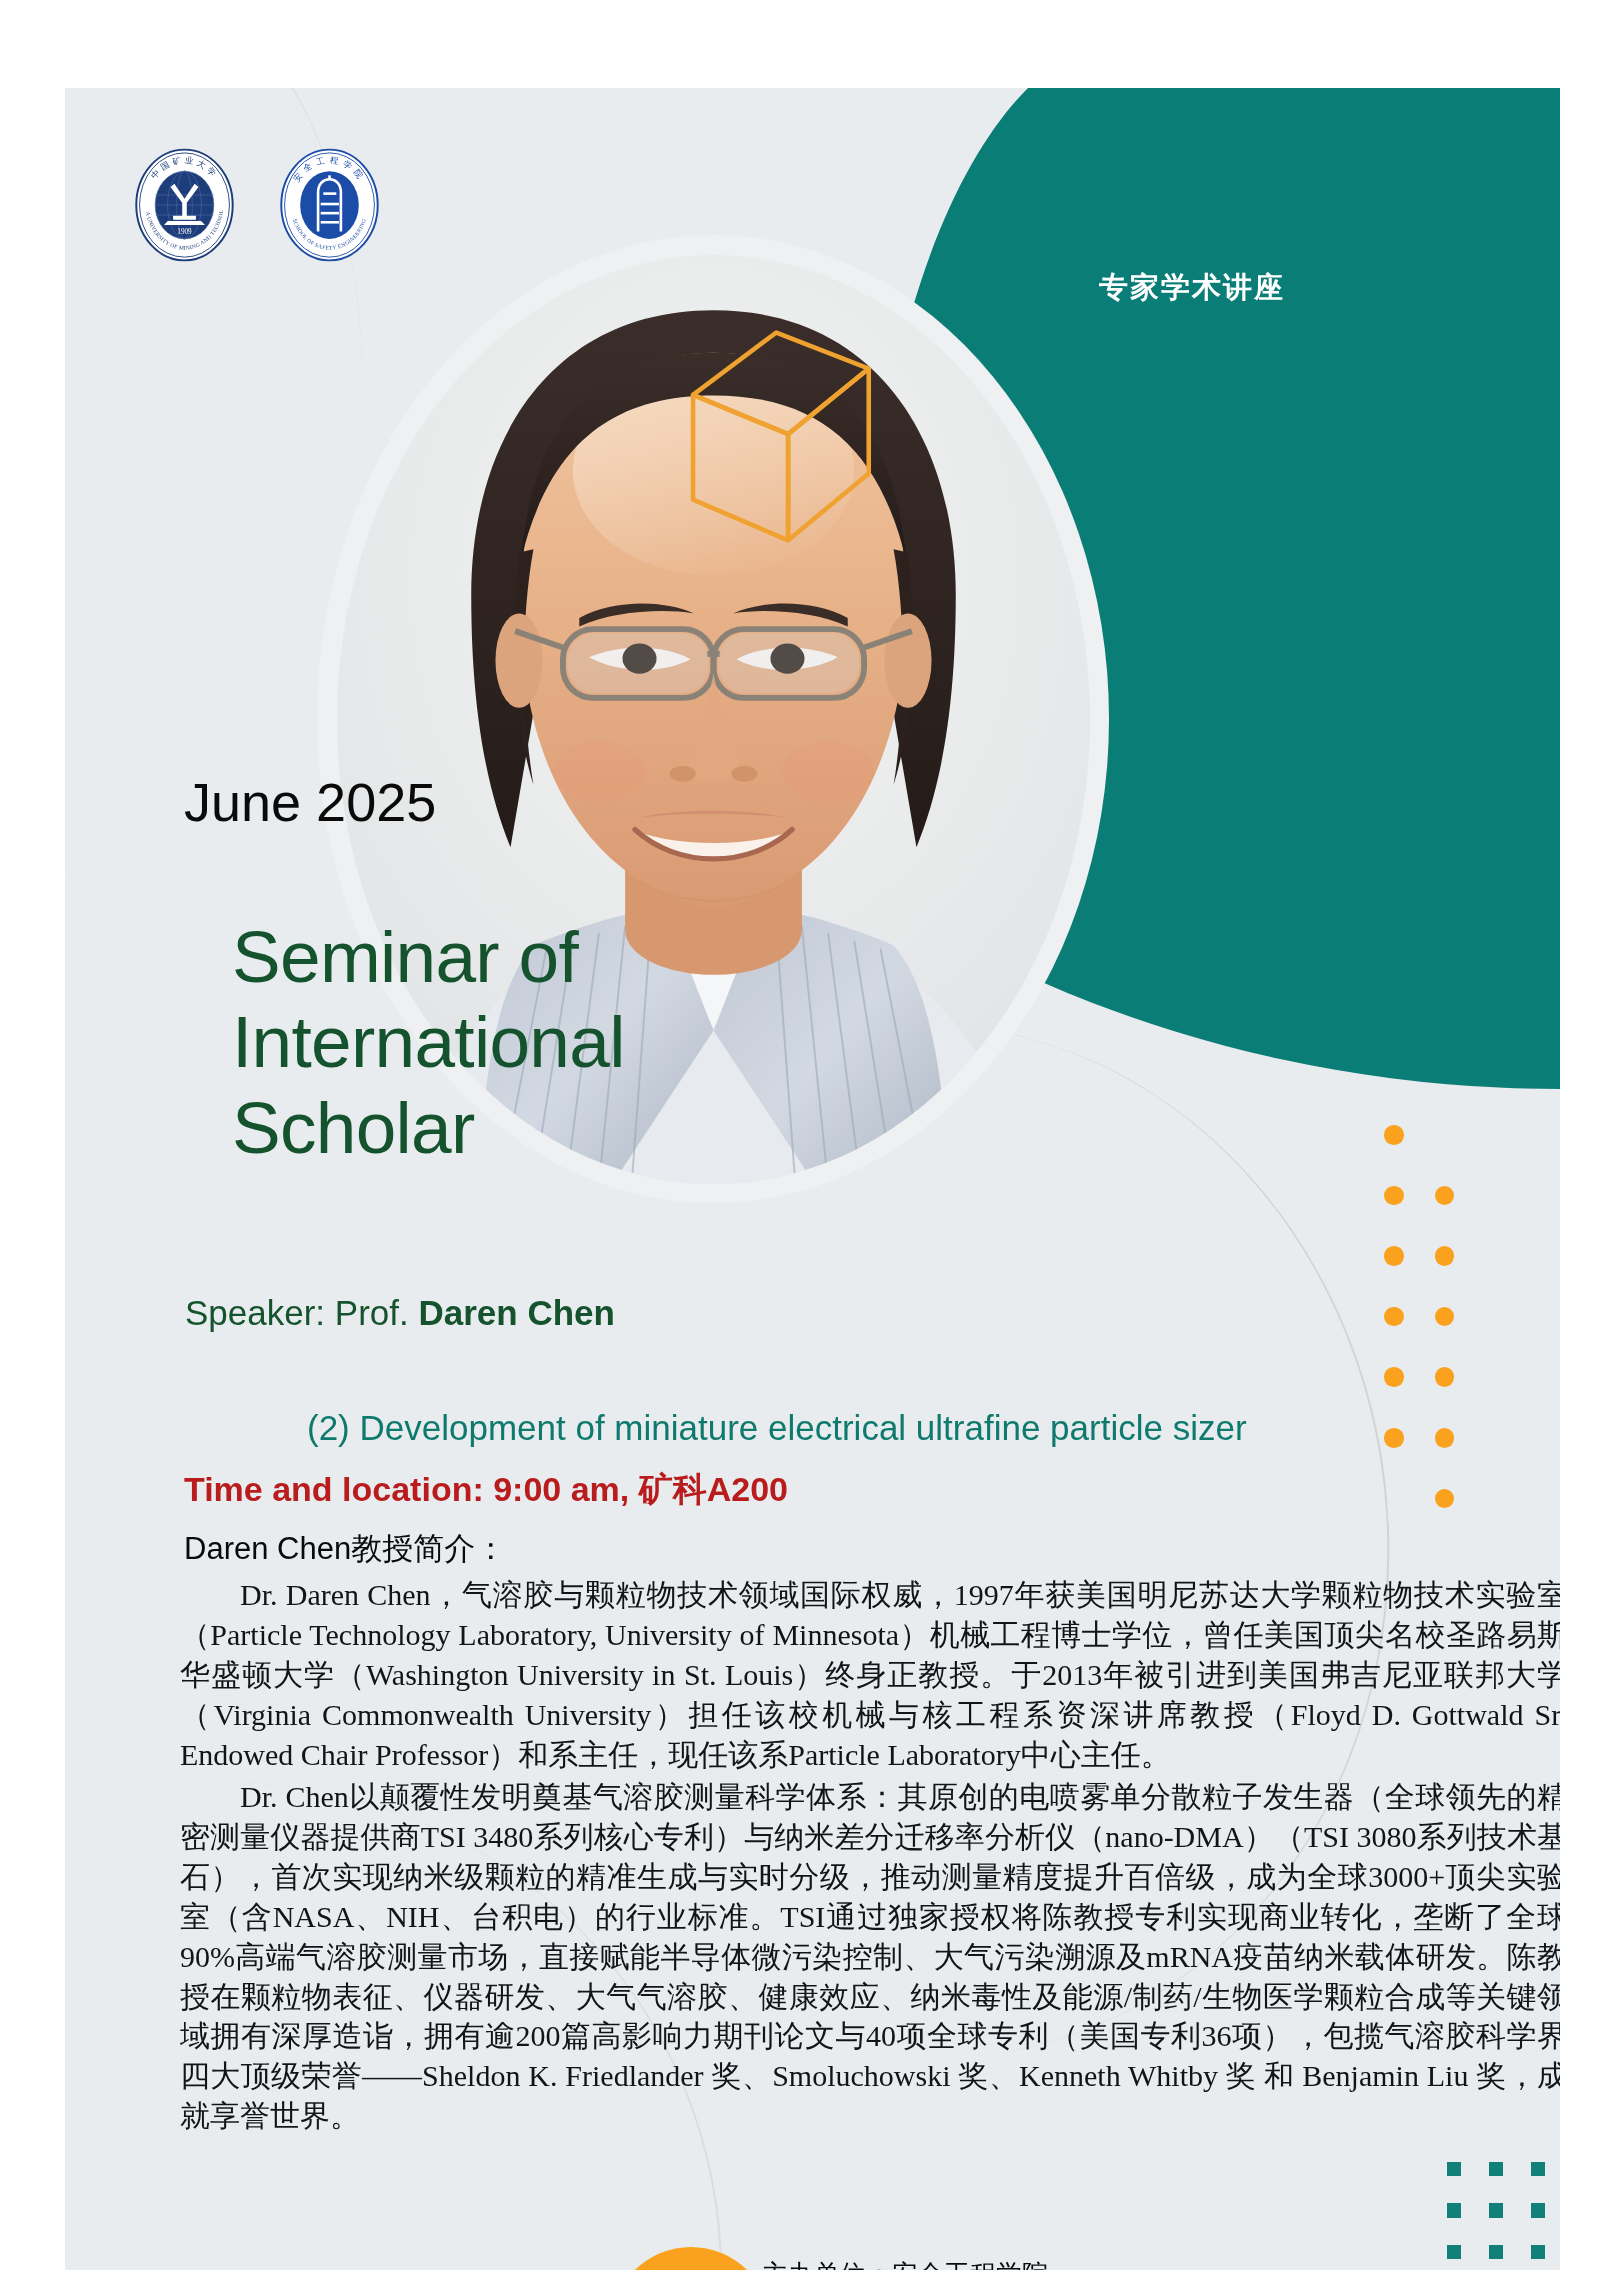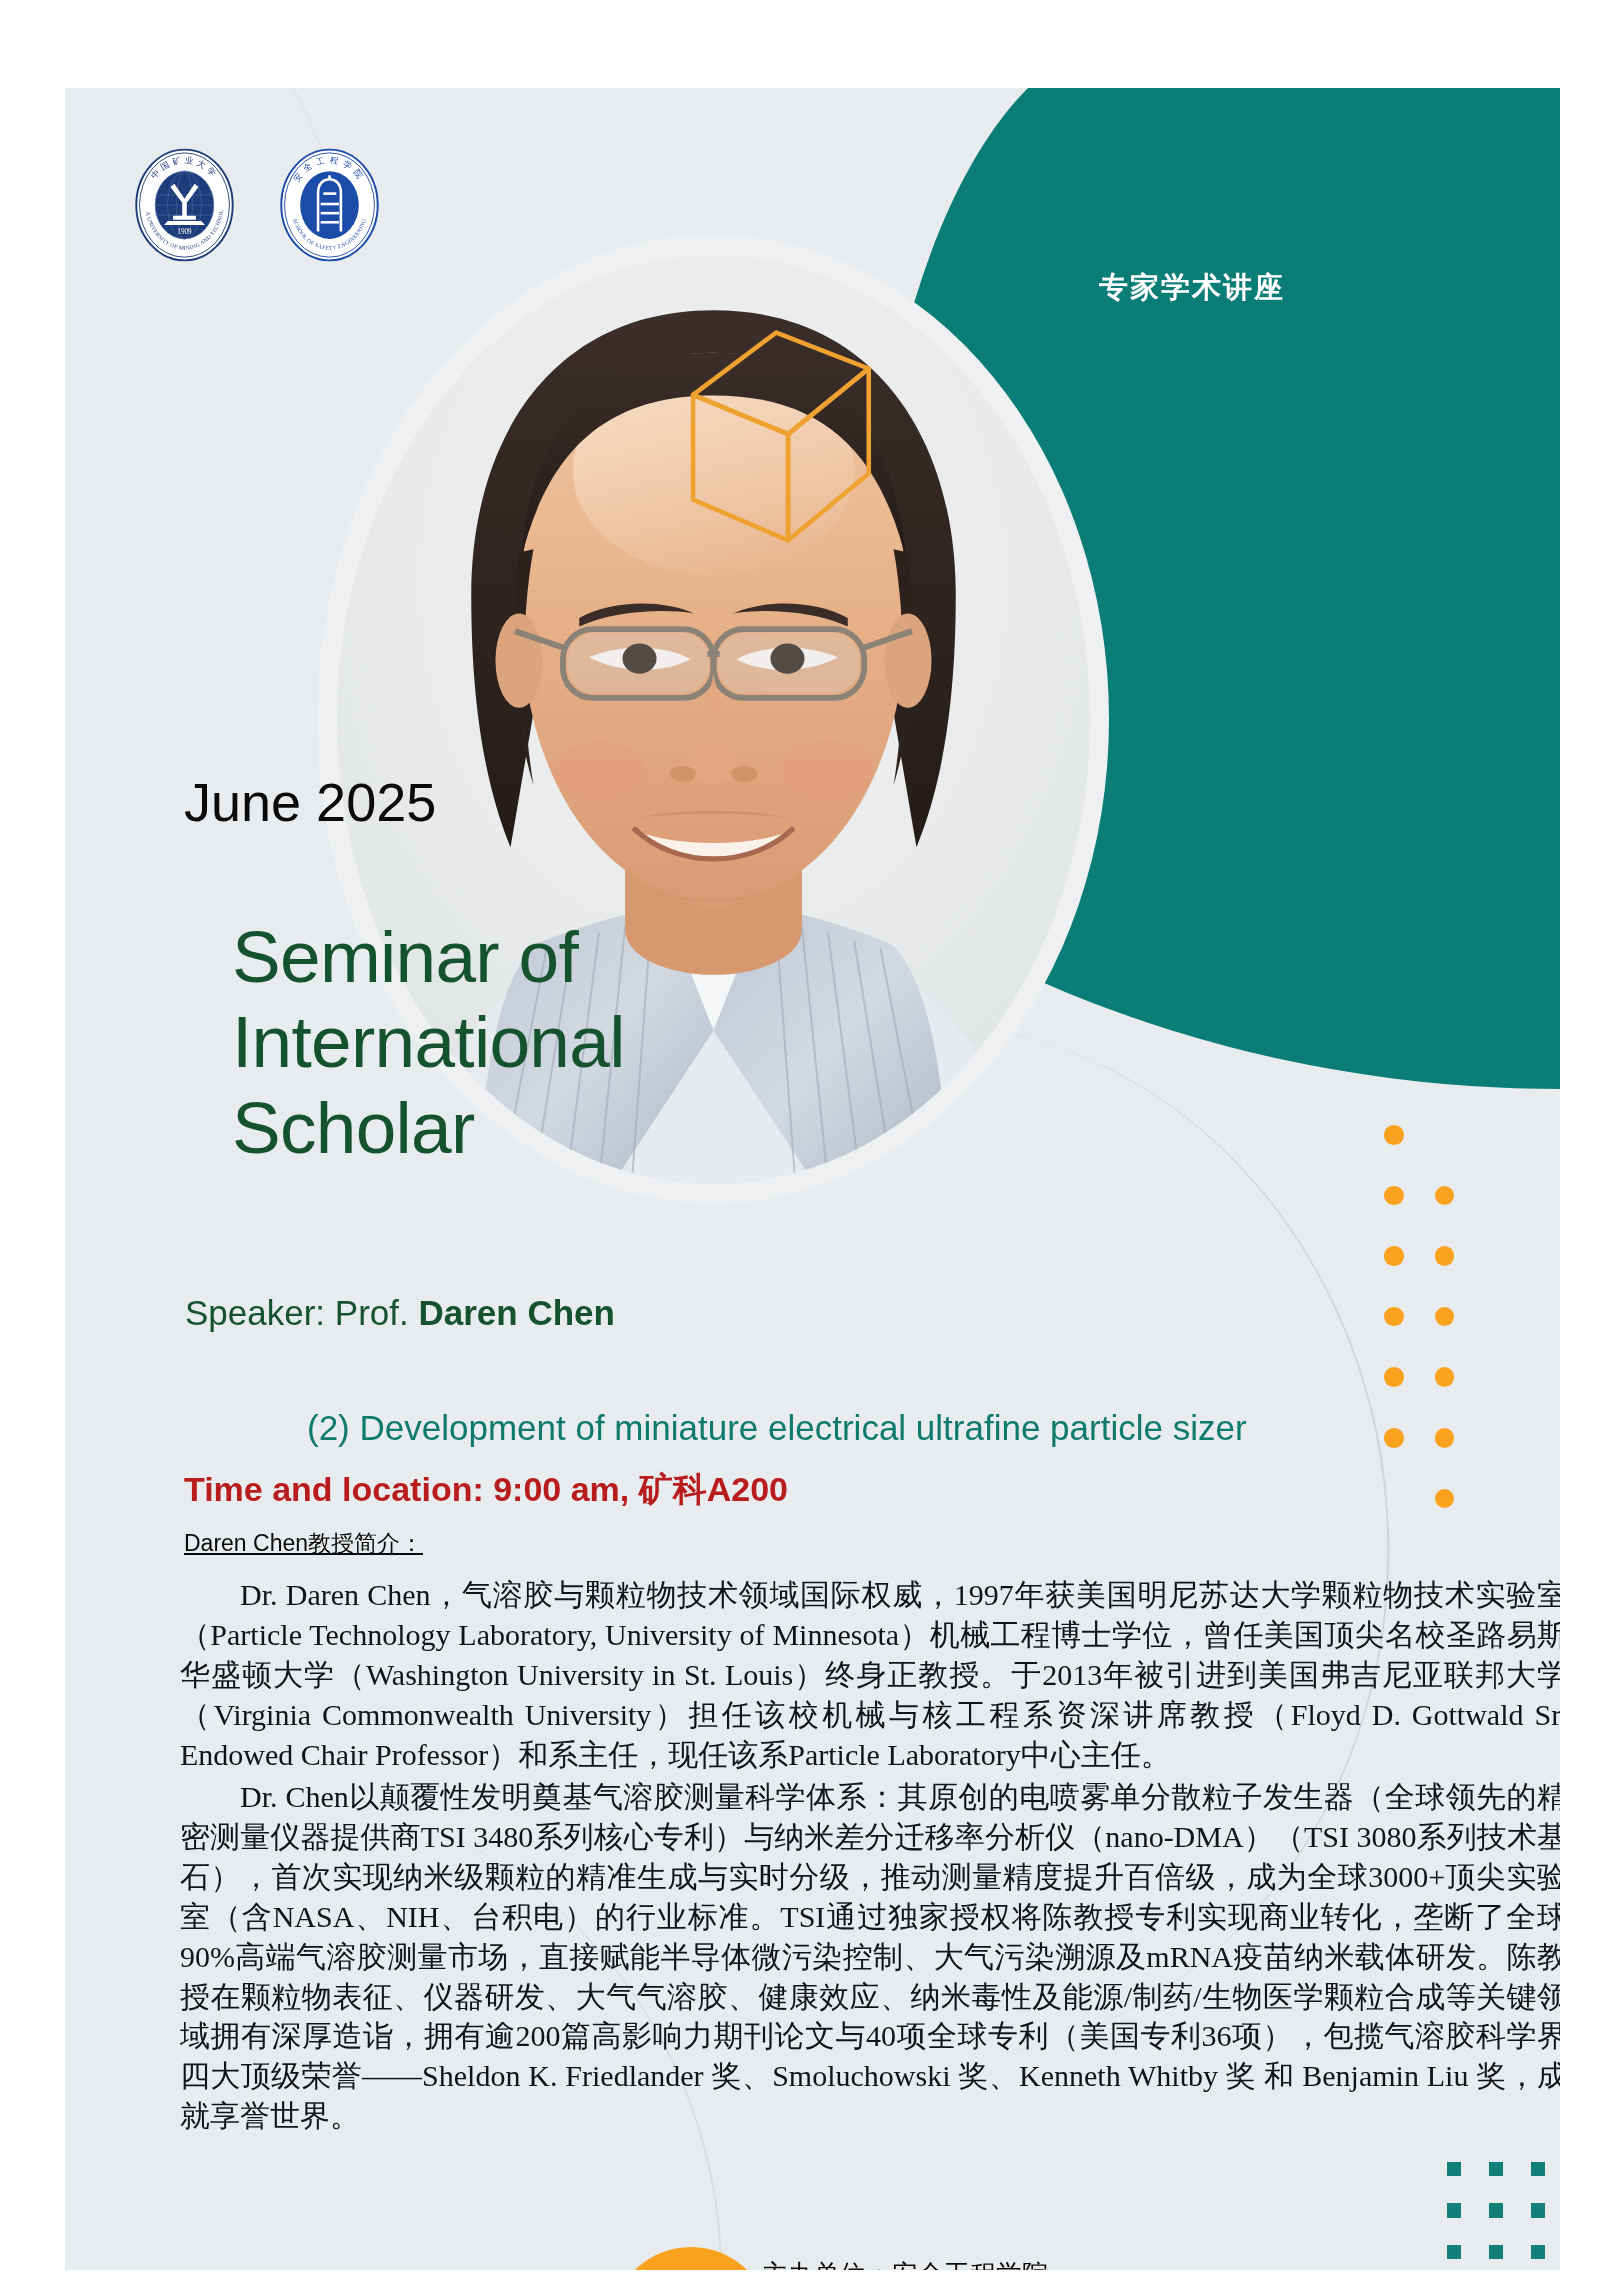--- a/index.html
+++ b/index.html
@@ -74,21 +74,21 @@
   
   .speaker{position:absolute;left:120px;top:1207px;color:#14532d;font-size:35px;
      line-height:1.0;}
   .speaker b{font-weight:bold;}
   .topic1{position:absolute;left:119px;top:1266px;color:#0E7A6E;font-size:35px;}
   .topic2{position:absolute;left:242px;top:1320px;color:#0E7A6E;font-size:35px;}
   .timeloc{position:absolute;left:119px;top:1379px;color:#b91c1c;font-size:34px;
      font-weight:bold;}
 
   
-  .bio-head{position:absolute;left:119px;top:1440px;color:#0A0A0A;font-size:23px;text-decoration:underline;}
+  .bio-head{position:absolute;left:119px;top:1440px;color:#0A0A0A;font-size:31px;}
   .body-text{position:absolute;left:115px;top:1487px;width:1387px;color:#111418;
      font-size:30px;line-height:1.33;text-align:justify;
      font-family:"Liberation Serif","DejaVu Serif",serif;}
   .body-text p{margin:0;text-indent:2em;}
   .body-text p.p2{margin-top:2.6px;}
 
   
   .footer{position:absolute;left:697px;top:2169px;color:#0A0A0A;font-size:26px;
      line-height:1.38;}
 </style>

